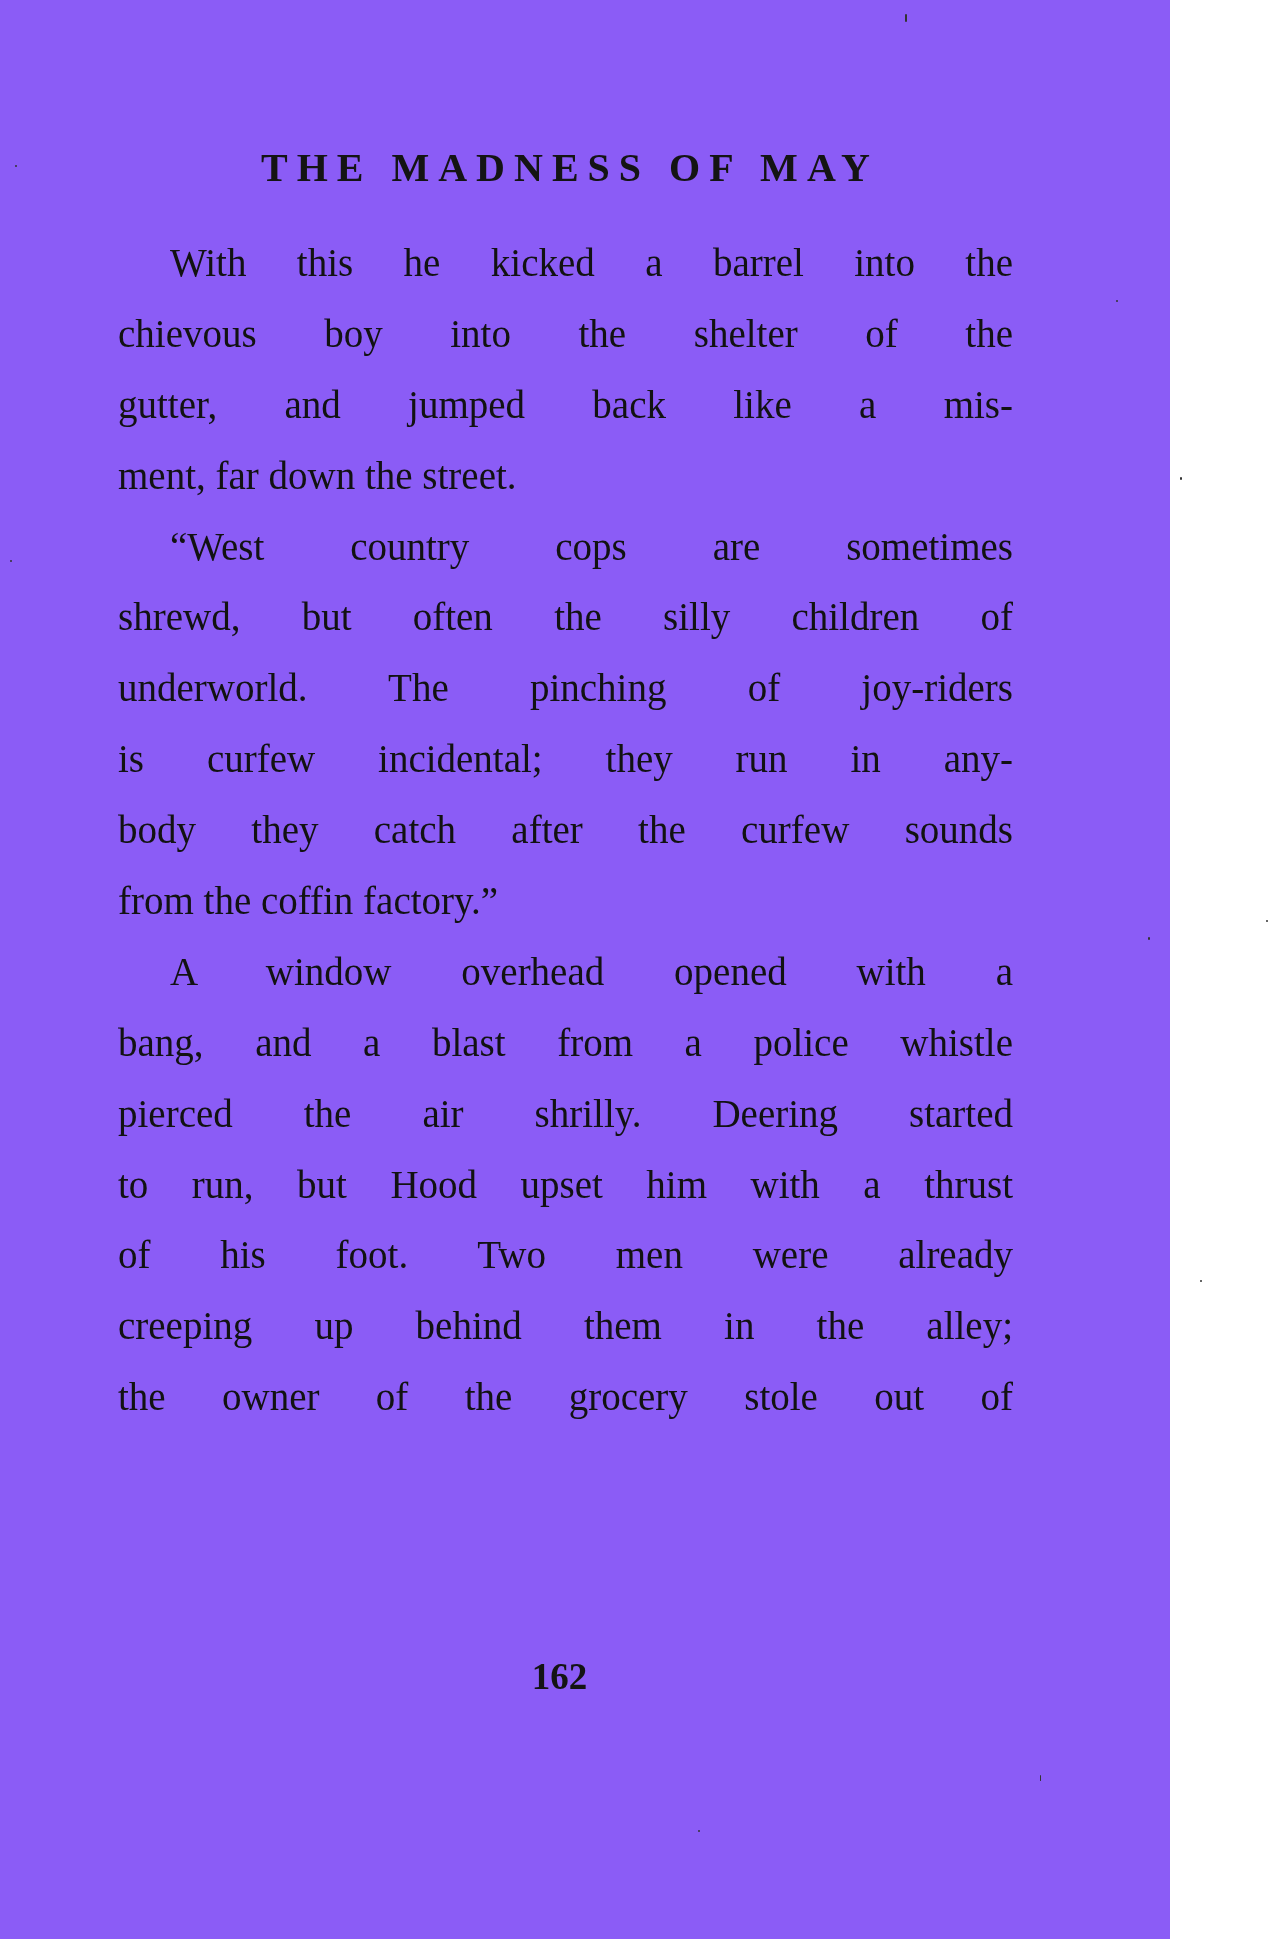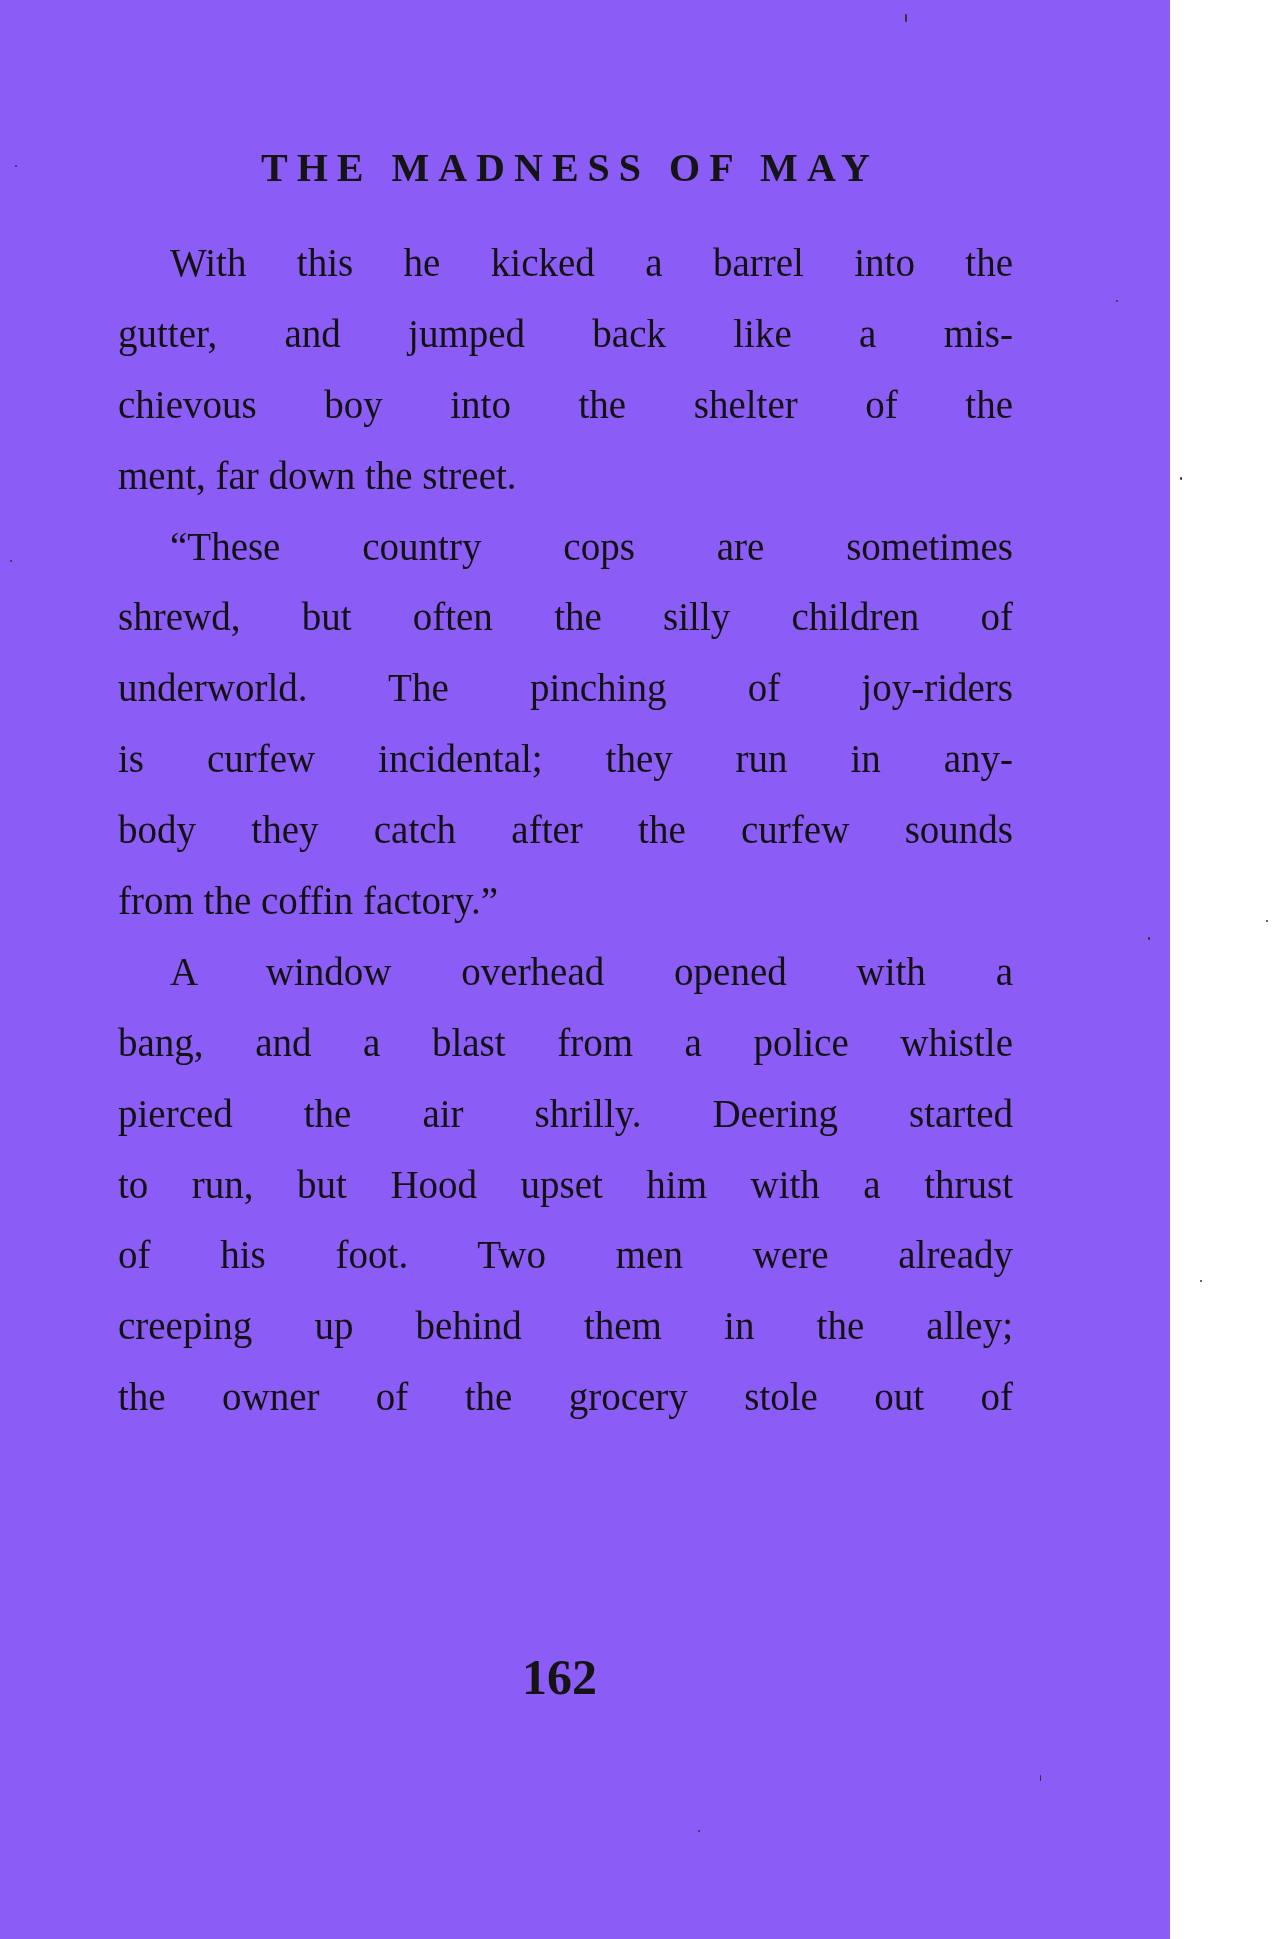--- a/index.html
+++ b/index.html
@@ -61,21 +61,21 @@
     .line.last {
       text-align: right;
       text-align-last: left;
     }
     .folio {
       position: absolute;
       left: 118px;
       width: 895px;
       top: 1652px;
       text-align: center;
-      font-size: 50px;
+      font-size: 37px;
       font-weight: bold;
       line-height: 50px;
       color: #141414;
       padding-right: 12px;
       box-sizing: border-box;
     }
     .speck {
       position: absolute;
       background: #333333;
       border-radius: 1px;
@@ -85,27 +85,27 @@
 <body>
 
 <div class="page">
 
   <div class="running-head">THE MADNESS OF MAY</div>
 
   <div class="body-text">
 
     <div>
       <span class="line indent">With this he kicked a barrel into the</span>
+      <span class="line">chievous boy into the shelter of the</span>
       <span class="line">gutter, and jumped back like a mis-</span>
-      <span class="line">chievous boy into the shelter of the</span>
       <span class="line last">ment, far down the street.</span>
     </div>
 
     <div>
-      <span class="line indent">“These country cops are sometimes</span>
+      <span class="line indent">“West country cops are sometimes</span>
       <span class="line">shrewd, but often the silly children of</span>
       <span class="line">underworld.  The pinching of joy-riders</span>
       <span class="line">is curfew incidental;  they run in any-</span>
       <span class="line">body they catch after the curfew sounds</span>
       <span class="line last">from the coffin factory.”</span>
     </div>
 
     <div>
       <span class="line indent">A window overhead opened with a</span>
       <span class="line">bang, and a blast from a police whistle</span>

